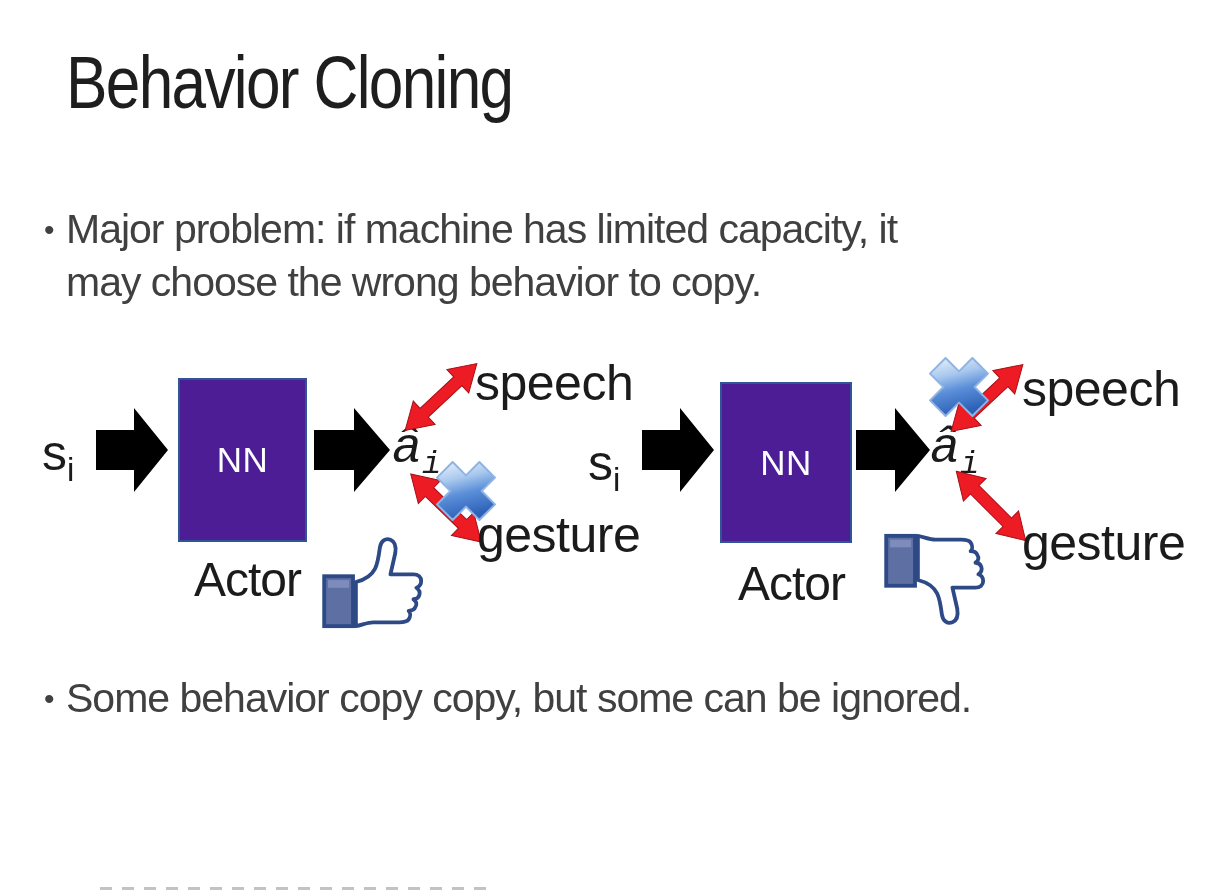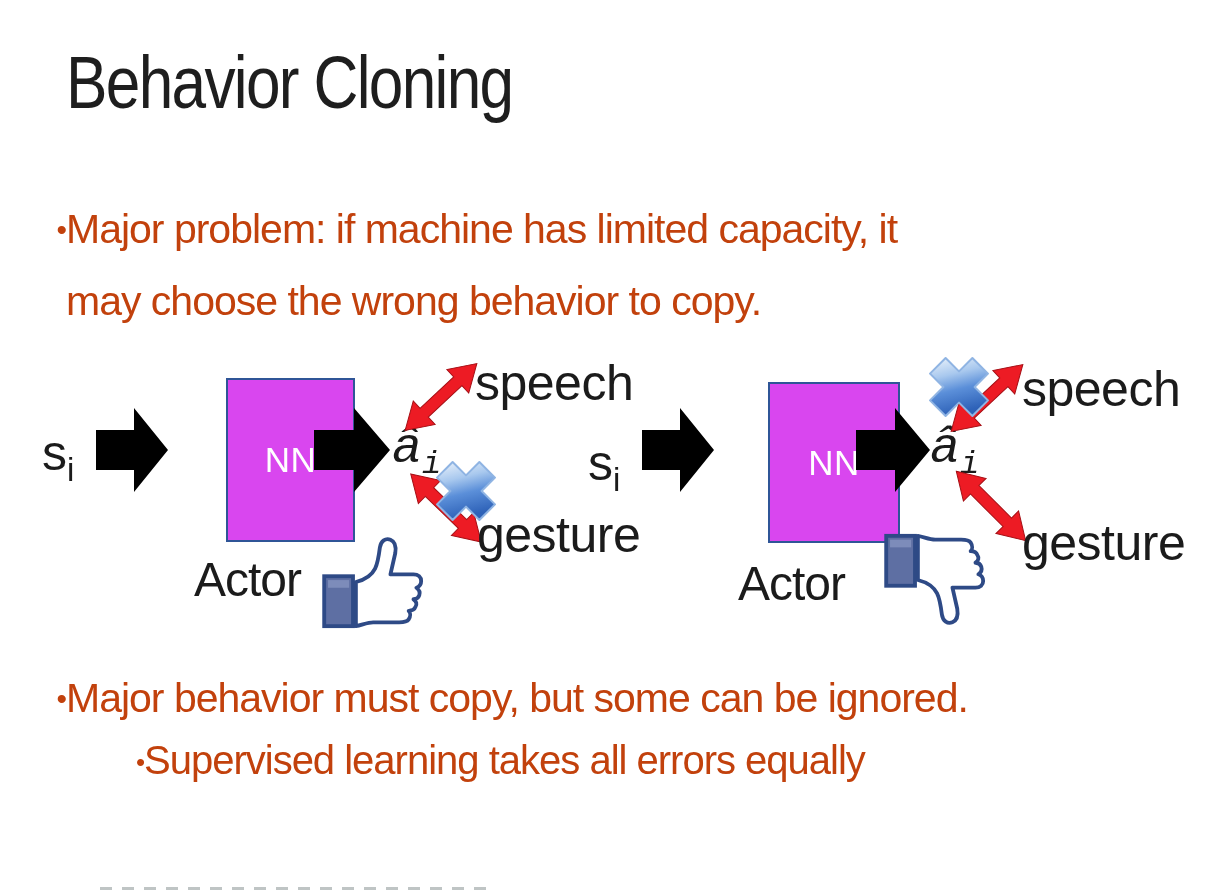--- a/index.html
+++ b/index.html
@@ -3,62 +3,61 @@
 <meta charset="utf-8">
 <style>
   html,body{margin:0;padding:0;background:#ffffff;}
   .slide{
     position:relative;
     width:1186px;height:892px;
     background:#ffffff;
     overflow:hidden;
     font-family:"Liberation Sans", sans-serif;
     color:#1b1b1b;
-    text-align:right;
   }
   .abs{position:absolute;}
   .title{
     left:66px;top:40px;
     font-size:74px;
     letter-spacing:-2px;
     font-weight:400;
     color:#1e1e1e;
     transform:scaleX(0.84);
     transform-origin:left top;
     white-space:nowrap;
   }
   .bullet-line{
     font-size:41px;
     letter-spacing:-1px;
     line-height:53px;
     white-space:nowrap;
-    color:#c2410c;
+    color:#404040;
   }
   .bullet-dot{
     display:inline-block;
     width:22px;
     font-size:30px;
     vertical-align:3px;
   }
   .sub-bullet .bullet-dot{font-size:26px;width:20px;}
   .sub-bullet{font-size:40px;}
   .state-label{font-size:50px;white-space:nowrap;}
   .state-label sub{font-size:33px;line-height:0;}
   .action-label{
     font-family:Liberation Mono, monospace;
     font-style:italic;
     font-size:50px;
     white-space:nowrap;
   }
   .action-label sub{font-size:32px;line-height:0;}
   .nn-box{
-    background:#d946ef;
+    background:#4c1d95;
     border:2px solid #2F5597;
     box-sizing:border-box;
-    display:flex;align-items:center;justify-content:center;margin-left:48px;
+    display:flex;align-items:center;justify-content:center;
   }
   .nn-text{color:#ffffff;font-size:35px;letter-spacing:0.5px;}
   .actor-label{font-size:48px;letter-spacing:-1px;white-space:nowrap;}
   .io-label{font-size:50px;letter-spacing:-0.5px;white-space:nowrap;}
   .bottom-cut-line{
     left:100px;top:887px;width:390px;height:3px;
     background:repeating-linear-gradient(90deg,#7f8a8a 0 12px, transparent 12px 22px);
     opacity:0.5;
   }
   svg{display:block;overflow:visible;}
@@ -77,21 +76,21 @@
         <stop offset="100%" stop-color="#2E62B8"></stop>
       </linearGradient>
     </defs>
   </svg>
 
   <div class="abs title">Behavior Cloning</div>
 
   <div class="abs bullet-line" style="left:44px;top:203px;">
     <span class="bullet-dot">•</span><span>Major problem: if machine has limited capacity, it</span>
   </div>
-  <div class="abs bullet-line" style="left:66px;top:256px;margin-top:19px;">
+  <div class="abs bullet-line" style="left:66px;top:256px;">
     <span>may choose the wrong behavior to copy.</span>
   </div>
 
   <div class="abs state-label" style="left:42px;top:424px;">
     <span>s</span><sub>i</sub>
   </div>
 
   <svg class="abs" style="left:96px;top:404px;" width="72" height="92">
     <polygon points="0,26 38,26 38,4 72,46 38,88 38,66 0,66" fill="#000000"></polygon>
   </svg>
@@ -172,21 +171,18 @@
   <svg class="abs" style="left:880px;top:532px;" width="118" height="96" viewBox="0 0 120 100">
     <g transform="scale(1,-1) translate(0,-100)">
       <path d="M40,88 C55,84 75,86 88,90 L56,92 C48,92 42,94 38,95 Z" fill="#E2E5EB"></path>
       <path d="M38,96 L38,50 C46,48 54,44 58,36 C61,30 62,22 63,14 C64,7 69,4 74,6 C79,8 80,14 79,20 L74,42 L98,42 C103,42 106,45 106,49 C106,52 104,55 101,56 C104,58 105,61 104,64 C103,67 100,68 98,68 C101,70 102,73 100,76 C99,79 96,80 93,80 C95,82 95,86 93,89 C91,92 87,92 83,92 L56,92 C50,92 44,95 38,96 Z" fill="#FFFFFF" stroke="#2E4A86" stroke-width="4" stroke-linejoin="round"></path>
       <rect x="5" y="44" width="30" height="52" fill="#5E6FA3" stroke="#2E4A86" stroke-width="4"></rect>
       <rect x="9" y="84" width="22" height="8" fill="#7D8CBA"></rect>
     </g>
   </svg>
 
   <div class="abs bullet-line" style="left:44px;top:672px;">
-    <span class="bullet-dot">•</span><span>Major behavior must copy, but some can be ignored.</span>
-  </div>
-  <div class="abs bullet-line sub-bullet" style="left:124px;top:734px;">
-    <span class="bullet-dot">•</span><span>Supervised learning takes all errors equally</span>
+    <span class="bullet-dot">•</span><span>Some behavior copy copy, but some can be ignored.</span>
   </div>
 
   <div class="abs bottom-cut-line"></div>
 
 </div>
 
 </body></html>

